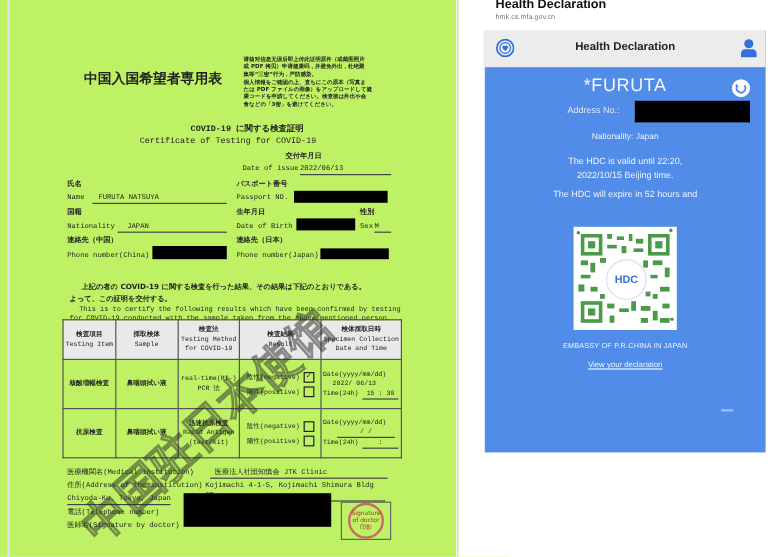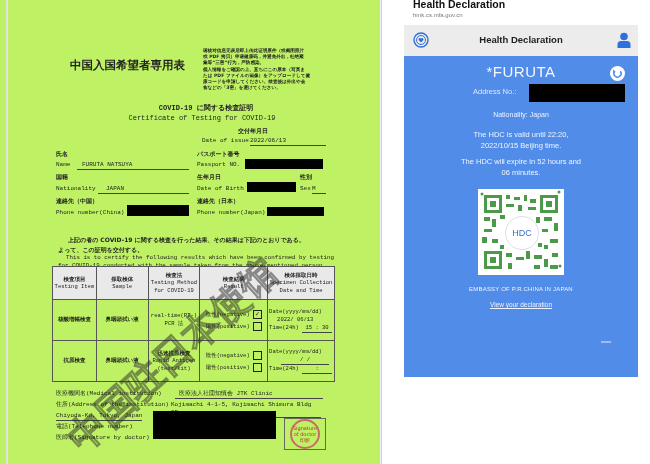--- a/index.html
+++ b/index.html
@@ -29,21 +29,21 @@
   #hd-title{position:absolute;left:413px;top:-2px;font-size:10.5px;font-weight:bold;color:#111;font-family:"Liberation Sans",sans-serif;}
   #hd-url{position:absolute;left:413px;top:12px;font-size:6px;color:#777;font-family:"Liberation Sans",sans-serif;}
   #app{position:absolute;left:404px;top:25px;width:234px;height:352px;background:#508ce8;}
   #app .bar{position:absolute;left:0;top:0;width:234px;height:31px;background:#ececec;}
   #app .bar .ttl{position:absolute;left:0;width:234px;top:9px;text-align:center;font-size:9.5px;font-weight:bold;color:#222;font-family:"Liberation Sans",sans-serif;}
   .logo{position:absolute;left:9px;top:7px;width:16px;height:16px;}
   .user{position:absolute;left:213px;top:7px;width:14px;height:16px;}
   .wtxt{position:absolute;left:0;width:234px;text-align:center;color:#eef4ff;font-family:"Liberation Sans",sans-serif;}
   .refresh{position:absolute;left:206px;top:41px;width:15px;height:15px;border-radius:50%;background:#fff;}
   .qr{position:absolute;left:74px;top:164px;width:86px;height:86px;background:#fff;}
-  .qrhdc{position:absolute;left:27px;top:27px;width:32px;height:32px;border-radius:50%;background:#fff;border:1px solid #dde;display:flex;align-items:center;justify-content:center;color:#3a6fd0;font-size:9px;font-weight:normal;font-family:"Liberation Sans",sans-serif;}
+  .qrhdc{position:absolute;left:27px;top:27px;width:32px;height:32px;border-radius:50%;background:#fff;border:1px solid #dde;display:flex;align-items:center;justify-content:center;color:#3a6fd0;font-size:9px;font-weight:bold;font-family:"Liberation Sans",sans-serif;}
   .dash{position:absolute;left:197px;top:316px;width:10px;height:2px;background:#9dbdf3;}
 </style>
 </head>
 <body>
 
 <div id="doc">
   <div class="leftrule"></div>
   <div class="rightrule"></div>
 
   <div class="abs jp" style="left:70px;top:58px;font-size:11.5px;">中国入国希望者専用表</div>
@@ -52,21 +52,21 @@
     <div>请核对信息无误后即上传此证明原件（或截图照片</div>
     <div>或 PDF 拷贝）申请健康码，并避免外出，杜绝聚</div>
     <div>集等“三密”行为，严防感染。</div>
     <div>個人情報をご確認の上、直ちにこの原本（写真ま</div>
     <div>たは PDF ファイルの画像）をアップロードして健</div>
     <div>康コードを申請してください。検査後は外出や会</div>
     <div>食などの「3密」を避けてください。</div>
   </div>
 
   <div class="abs serif t7" style="left:0;width:380px;top:104px;text-align:center;font-weight:bold;margin-left:16px;">COVID-19 に関する検査証明</div>
-  <div class="abs serif t7" style="left:12px;width:380px;top:114px;text-align:center;">Certificate of  Testing for COVID-19</div>
+  <div class="abs serif t7" style="left:0;width:380px;top:114px;text-align:center;">Certificate of  Testing for COVID-19</div>
 
   <div class="abs jp t6" style="left:238px;top:127px;">交付年月日</div>
   <div class="abs serif t6" style="left:202px;top:137px;">Date of issue</div>
   <div class="abs serif t6 uline" style="left:250px;top:137px;width:76px;">2022/06/13</div>
 
   <div class="abs jp t6" style="left:56px;top:150px;">氏名</div>
   <div class="abs serif t6" style="left:56px;top:161px;">Name</div>
   <div class="abs serif t6 uline" style="left:77px;top:161px;width:112px;padding-left:5px;box-sizing:border-box;">FURUTA NATSUYA</div>
 
   <div class="abs jp t6" style="left:197px;top:150px;">パスポート番号</div>
@@ -213,21 +213,20 @@
     <span>Nationality:</span>
     <span>Japan</span>
   </div>
 
   <div class="wtxt" style="top:104px;font-size:7.5px;line-height:11px;">
     <div>The HDC is valid until 22:20,</div>
     <div>2022/10/15 Beijing time.</div>
   </div>
   <div class="wtxt" style="top:131px;font-size:7.5px;line-height:11px;">
     <div>The HDC will expire in 52 hours and</div>
-    <div>06 minutes.</div>
   </div>
 
   <div class="qr">
     <svg viewBox="0 0 86 86" width="86" height="86">
       <g fill="#4a9a4a">
         <rect x="6" y="6" width="18" height="18"></rect>
           <rect x="9" y="9" width="12" height="12" fill="#fff"></rect>
           <rect x="12" y="12" width="6" height="6"></rect>
         <rect x="62" y="6" width="18" height="18"></rect>
           <rect x="65" y="9" width="12" height="12" fill="#fff"></rect>

